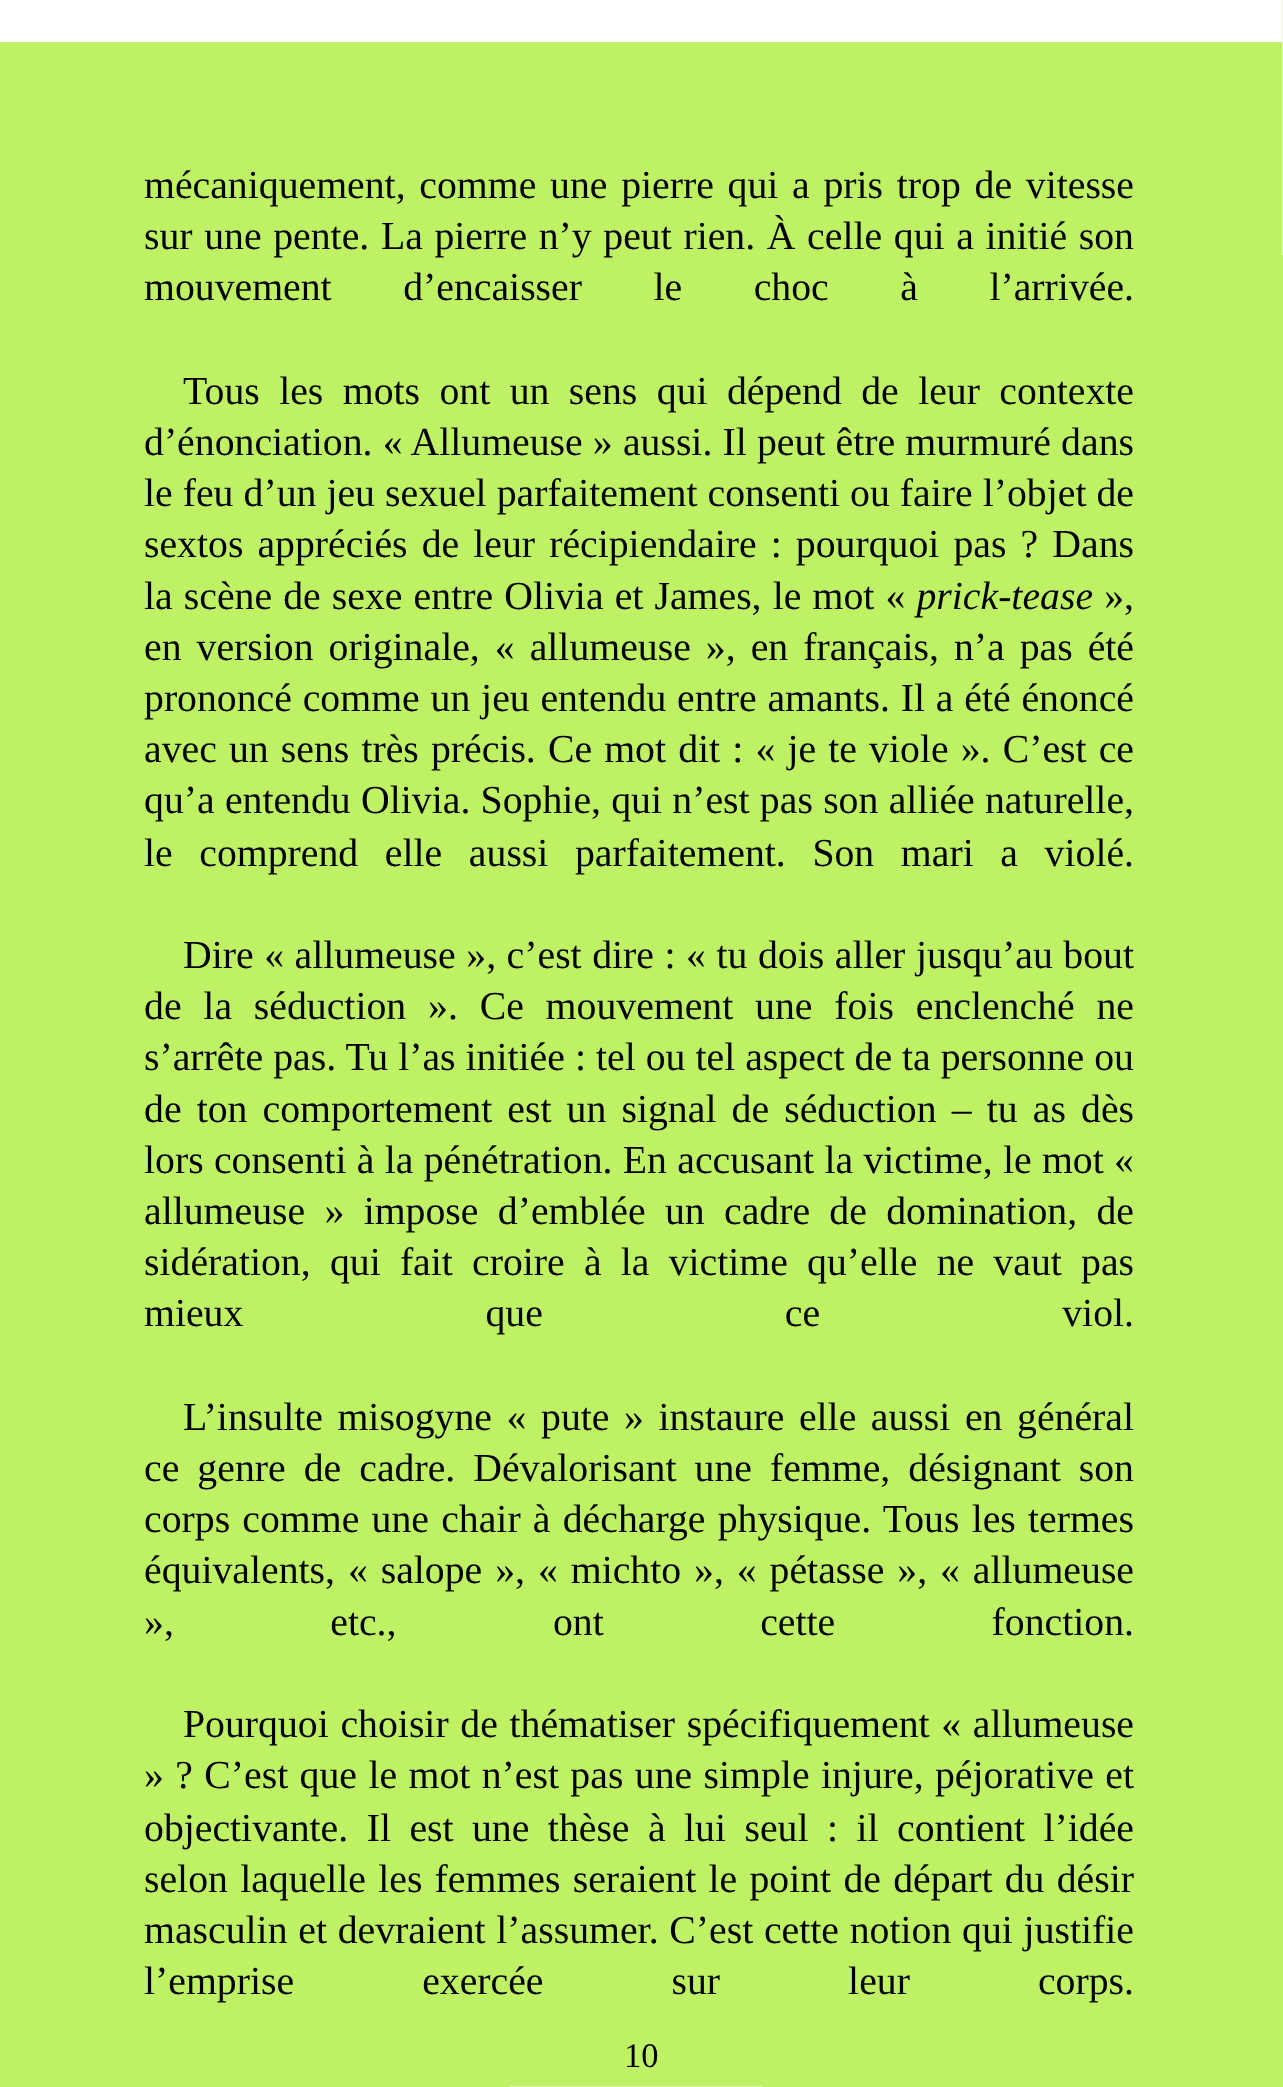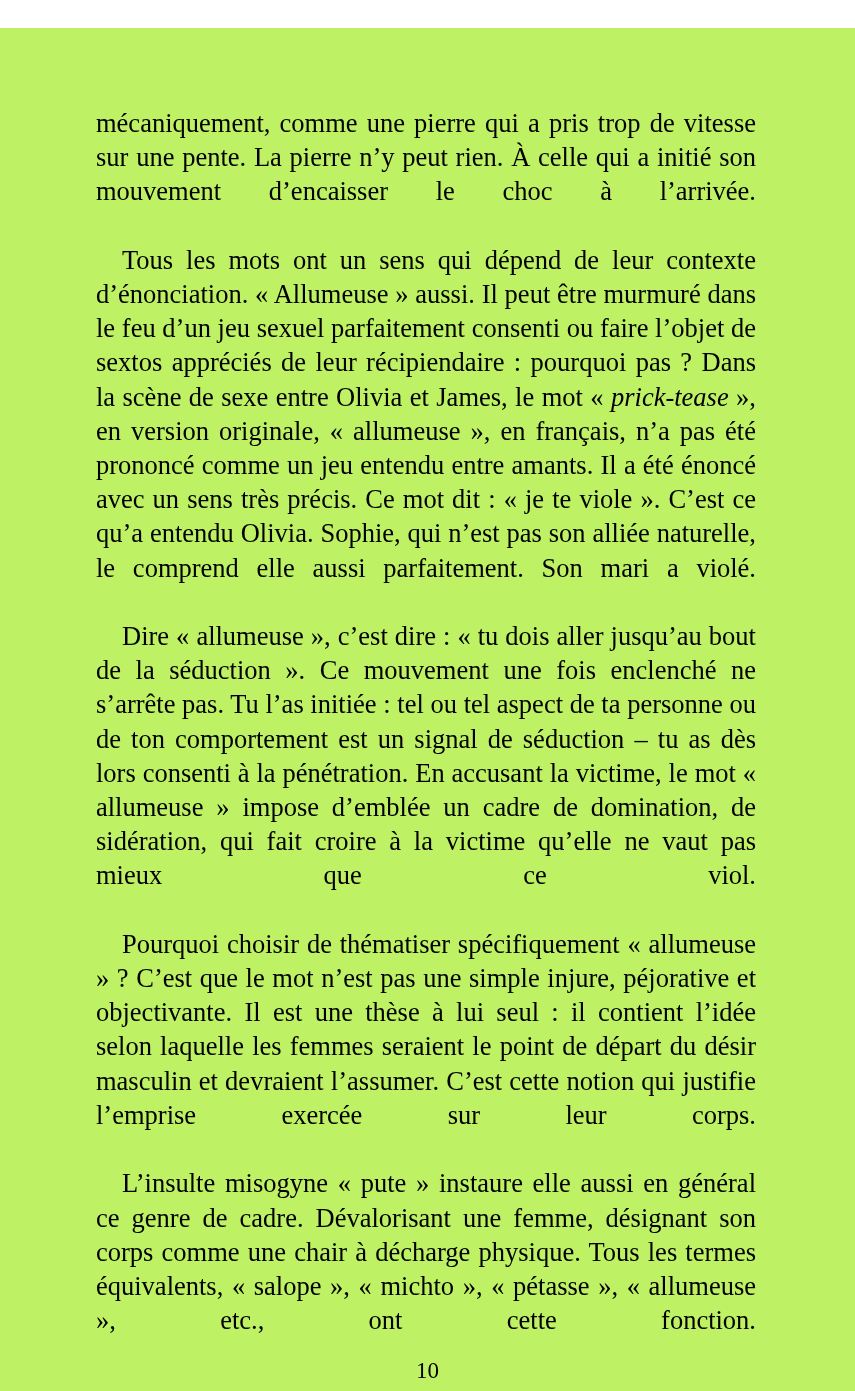--- a/index.html
+++ b/index.html
@@ -80,21 +80,21 @@
 <div id="page">
 
   <div id="text-block">
 
     <p class="para first">mécaniquement, comme une pierre qui a pris trop de vitesse sur une pente. La pierre n’y peut rien. À celle qui a initié son mouvement d’encaisser le choc à l’arrivée.</p>
 
     <p class="para"><span>Tous les mots ont un sens qui dépend de leur contexte d’énonciation. « Allumeuse » aussi. Il peut être murmuré dans le feu d’un jeu sexuel parfaitement consenti ou faire l’objet de sextos appréciés de leur récipiendaire : pourquoi pas ? Dans la scène de sexe entre Olivia et James, le mot « </span><em class="ital">prick-tease</em><span> », en version originale, « allumeuse », en français, n’a pas été prononcé comme un jeu entendu entre amants. Il a été énoncé avec un sens très précis. Ce mot dit : « je te viole ». C’est ce qu’a entendu Olivia. Sophie, qui n’est pas son alliée naturelle, le comprend elle aussi parfaitement. Son mari a violé.</span></p>
 
     <p class="para">Dire « allumeuse », c’est dire : « tu dois aller jusqu’au bout de la séduction ». Ce mouvement une fois enclenché ne s’arrête pas. Tu l’as initiée : tel ou tel aspect de ta personne ou de ton comportement est un signal de séduction – tu as dès lors consenti à la pénétration. En accusant la victime, le mot « allumeuse » impose d’emblée un cadre de domination, de sidération, qui fait croire à la victime qu’elle ne vaut pas mieux que ce viol.</p>
 
+    <p class="para">L’insulte misogyne « pute » instaure elle aussi en général ce genre de cadre. Dévalorisant une femme, désignant son corps comme une chair à décharge physique. Tous les termes équivalents, « salope », « michto », « pétasse », « allumeuse », etc., ont cette fonction.</p>
+
     <p class="para">Pourquoi choisir de thématiser spécifiquement « allumeuse » ? C’est que le mot n’est pas une simple injure, péjorative et objectivante. Il est une thèse à lui seul : il contient l’idée selon laquelle les femmes seraient le point de départ du désir masculin et devraient l’assumer. C’est cette notion qui justifie l’emprise exercée sur leur corps.</p>
-
-    <p class="para">L’insulte misogyne « pute » instaure elle aussi en général ce genre de cadre. Dévalorisant une femme, désignant son corps comme une chair à décharge physique. Tous les termes équivalents, « salope », « michto », « pétasse », « allumeuse », etc., ont cette fonction.</p>
 
   </div>
 
   <div id="folio">10</div>
 
 </div>
 
 </body></html>

